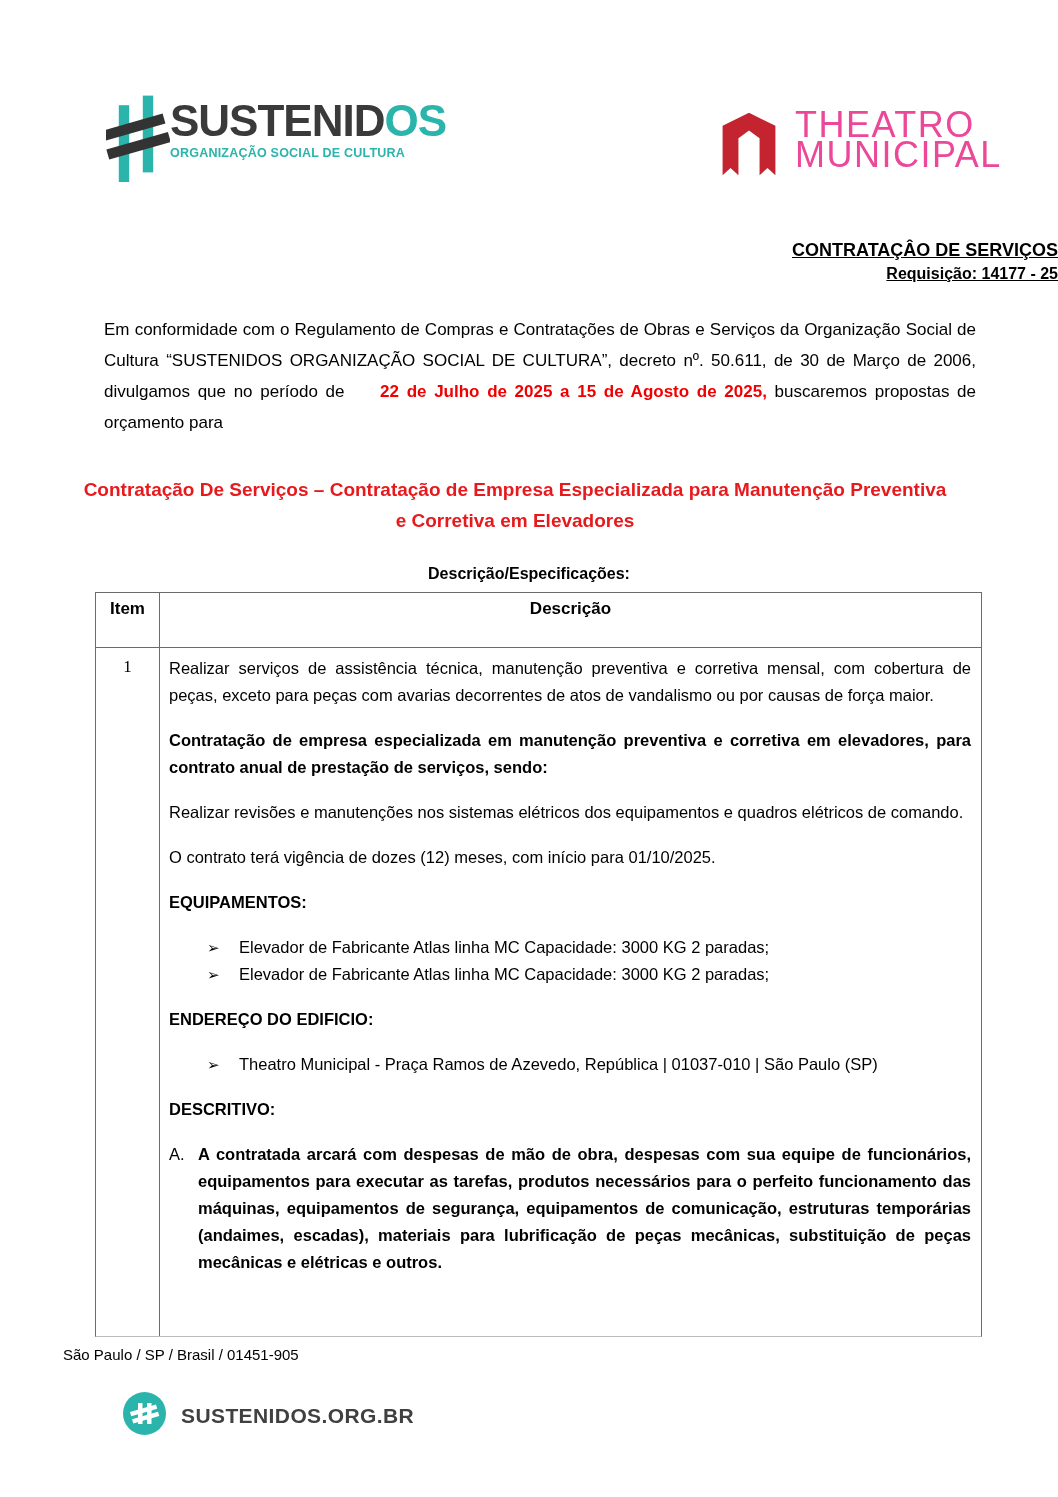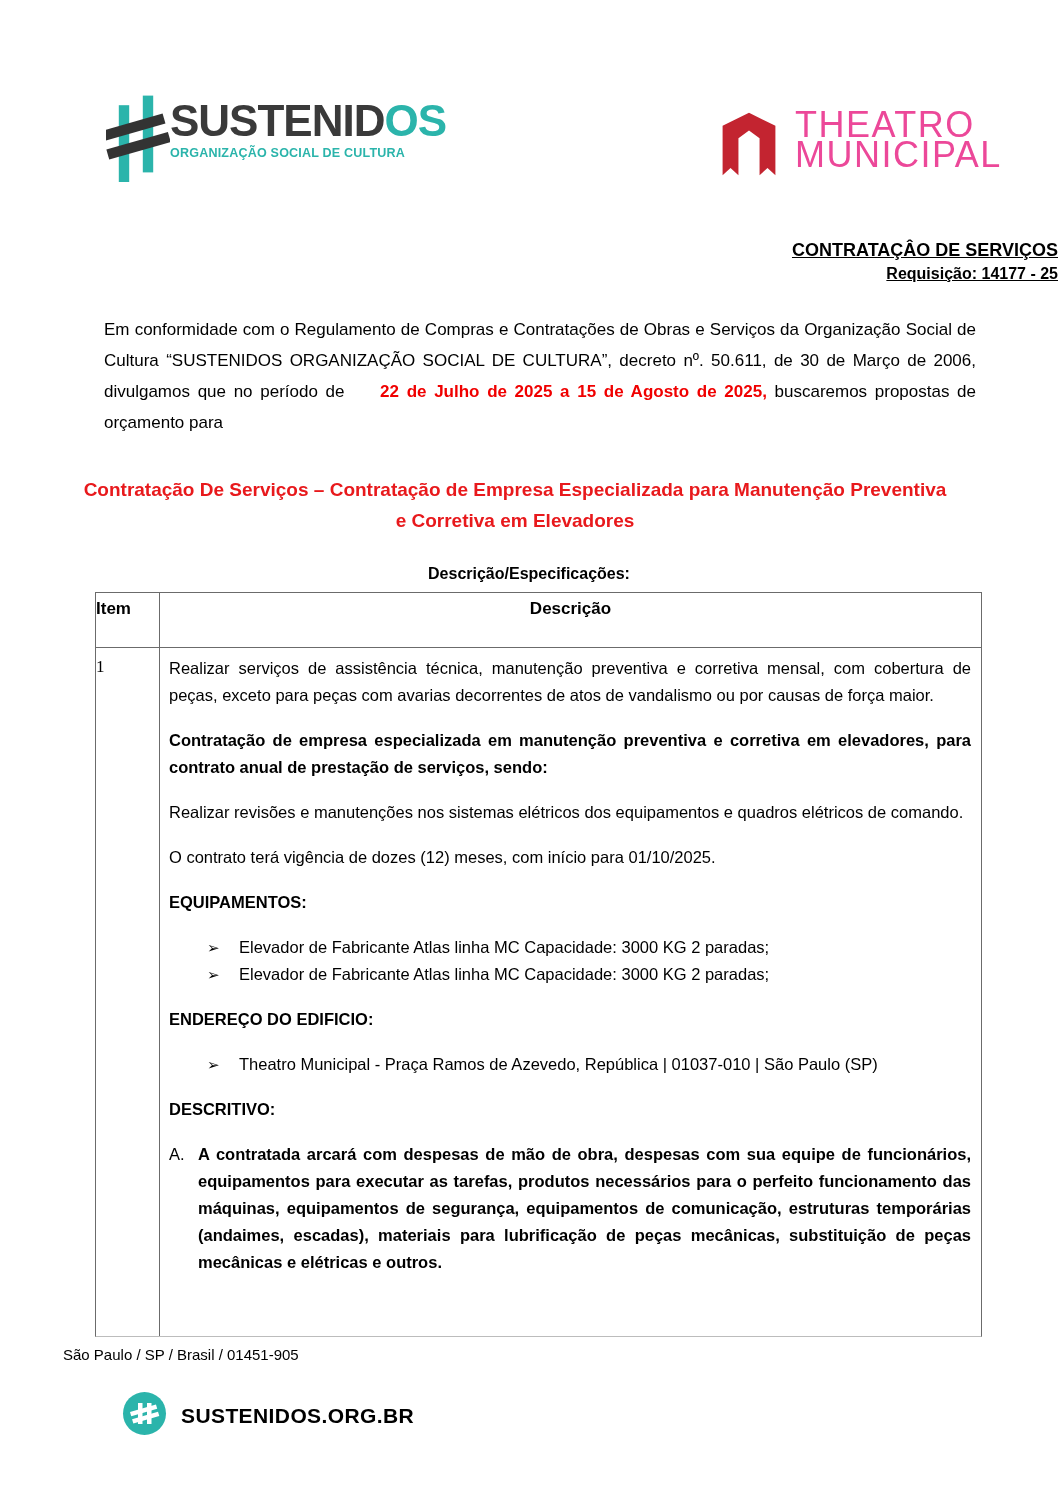--- a/index.html
+++ b/index.html
@@ -40,41 +40,41 @@
 
   
   .spec-label { position:absolute; left:0; top:565px; width:100%; text-align:center;
                 font-weight:bold; font-size:16px; }
 
   
   .spec-table { position:absolute; left:95px; top:592px; width:887px; height:745px;
                 border:1px solid #6b6b6b; border-bottom:1px solid #bcbcbc; }
   .t-header { display:flex; height:55px; border-bottom:1px solid #6b6b6b;
               font-weight:bold; font-size:17px; }
-  .t-col-item { width:64px; flex:none; border-right:1px solid #6b6b6b; 
+  .t-col-item { width:64px; flex:none; border-right:1px solid #6b6b6b; text-align:center;
                 padding-top:6px; }
   .t-col-desc { flex:1; text-align:center; padding-top:6px; }
   .t-body { display:flex; height:688px; }
   .t-body .t-col-item { font-family:"Liberation Serif", serif; font-weight:normal;
                         font-size:17px; padding-top:9px; }
   .t-cell { flex:1; padding:7px 10px 0 9px; font-size:16.5px; line-height:27px; text-align:justify; }
   .cell-par { margin-bottom:18px; }
   .cell-bold { font-weight:bold; }
   .bullet-list { margin-bottom:18px; }
   .bullet-row { display:flex; padding-left:38px; }
   .bullet-icon { width:32px; flex:none; font-size:15px; }
   .bullet-text { flex:1; text-align:left; }
   .item-a { display:flex; margin-bottom:0; }
   .item-a-label { width:29px; flex:none; }
   .item-a-text { flex:1; text-align:justify;font-weight:bold; }
 
   
   .footer-address { position:absolute; left:63px; top:1341px; font-size:15px; line-height:28px; }
   .footer-logo { position:absolute; left:122px; top:1391px; display:flex; align-items:center; gap:14px; }
-  .footer-site { color:#000000; font-weight:bold; font-size:21px; letter-spacing:0.4px; }
+  .footer-site { color:#404040; font-weight:bold; font-size:21px; letter-spacing:0.4px; }
 </style>
 </head>
 <body>
 
 <div class="page">
 
   <div class="sust-logo">
     <span>
       <svg width="64" height="92" viewBox="0 0 80 110">
         <rect x="16" y="14" width="13" height="96" fill="#2bb4ab"></rect>

